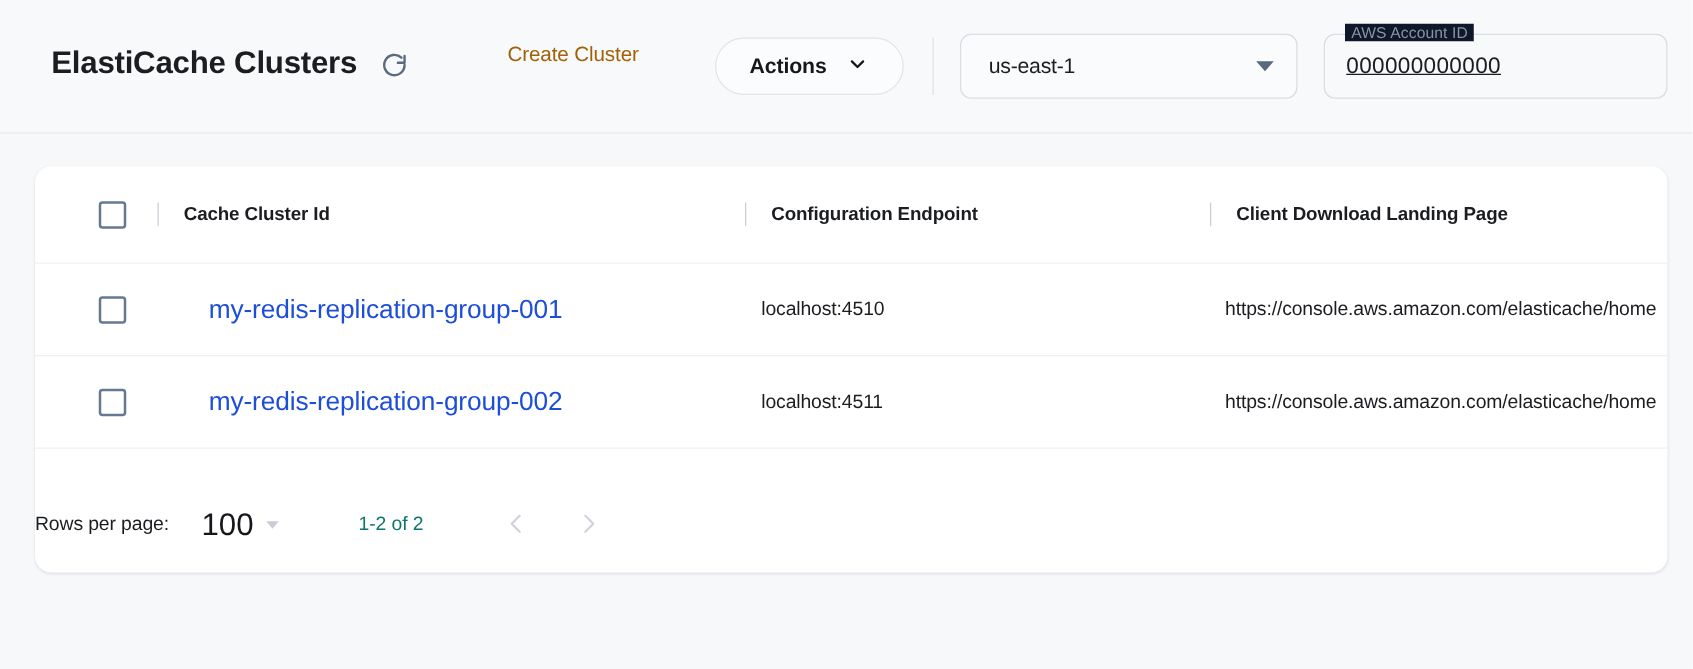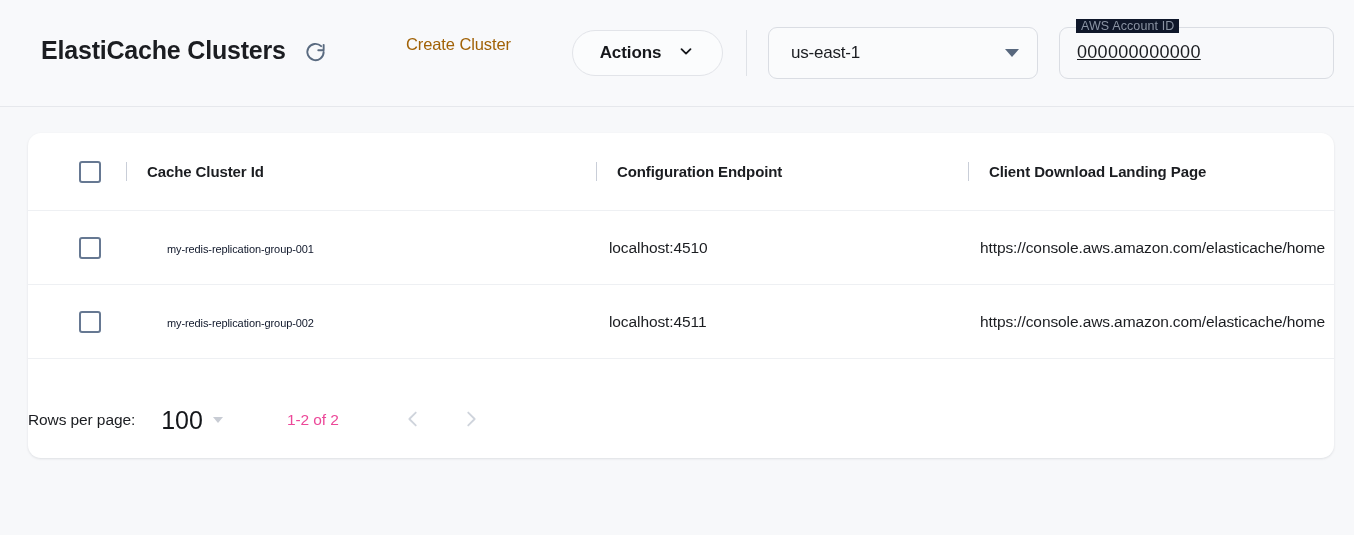--- a/index.html
+++ b/index.html
@@ -237,23 +237,23 @@
     vertical-align: middle;
     padding: 0;
     font-size: 15.5px;
     color: #1b1d21;
     border-bottom: 1px solid #eef0f3;
     white-space: nowrap;
     letter-spacing: -0.1px;
   }
 
   .cluster-link {
-    color: #0f172a;
+    color: #1d4ed8;
     text-decoration: none;
-    font-size: 11px;
+    font-size: 21px;
     cursor: pointer;
     letter-spacing: -0.1px;
   }
   .cell-pad-id { padding-left: 41px; }
   .cell-pad-ep { padding-left: 13px; }
   .cell-pad-url { padding-left: 12px; }
 
   
   .pagination {
     position: absolute;
@@ -285,21 +285,21 @@
   }
   .rows-select .mini-caret {
     width: 0;
     height: 0;
     border-left: 5px solid transparent;
     border-right: 5px solid transparent;
     border-top: 6px solid #c8ccd4;
   }
   .range-label {
     font-size: 15.5px;
-    color: #ec4899;
+    color: #0f766e;
     margin-left: 64px;
     letter-spacing: -0.1px;
   }
   .pager-btn {
     width: 34px;
     height: 34px;
     display: flex;
     align-items: center;
     justify-content: center;
     background: none;

